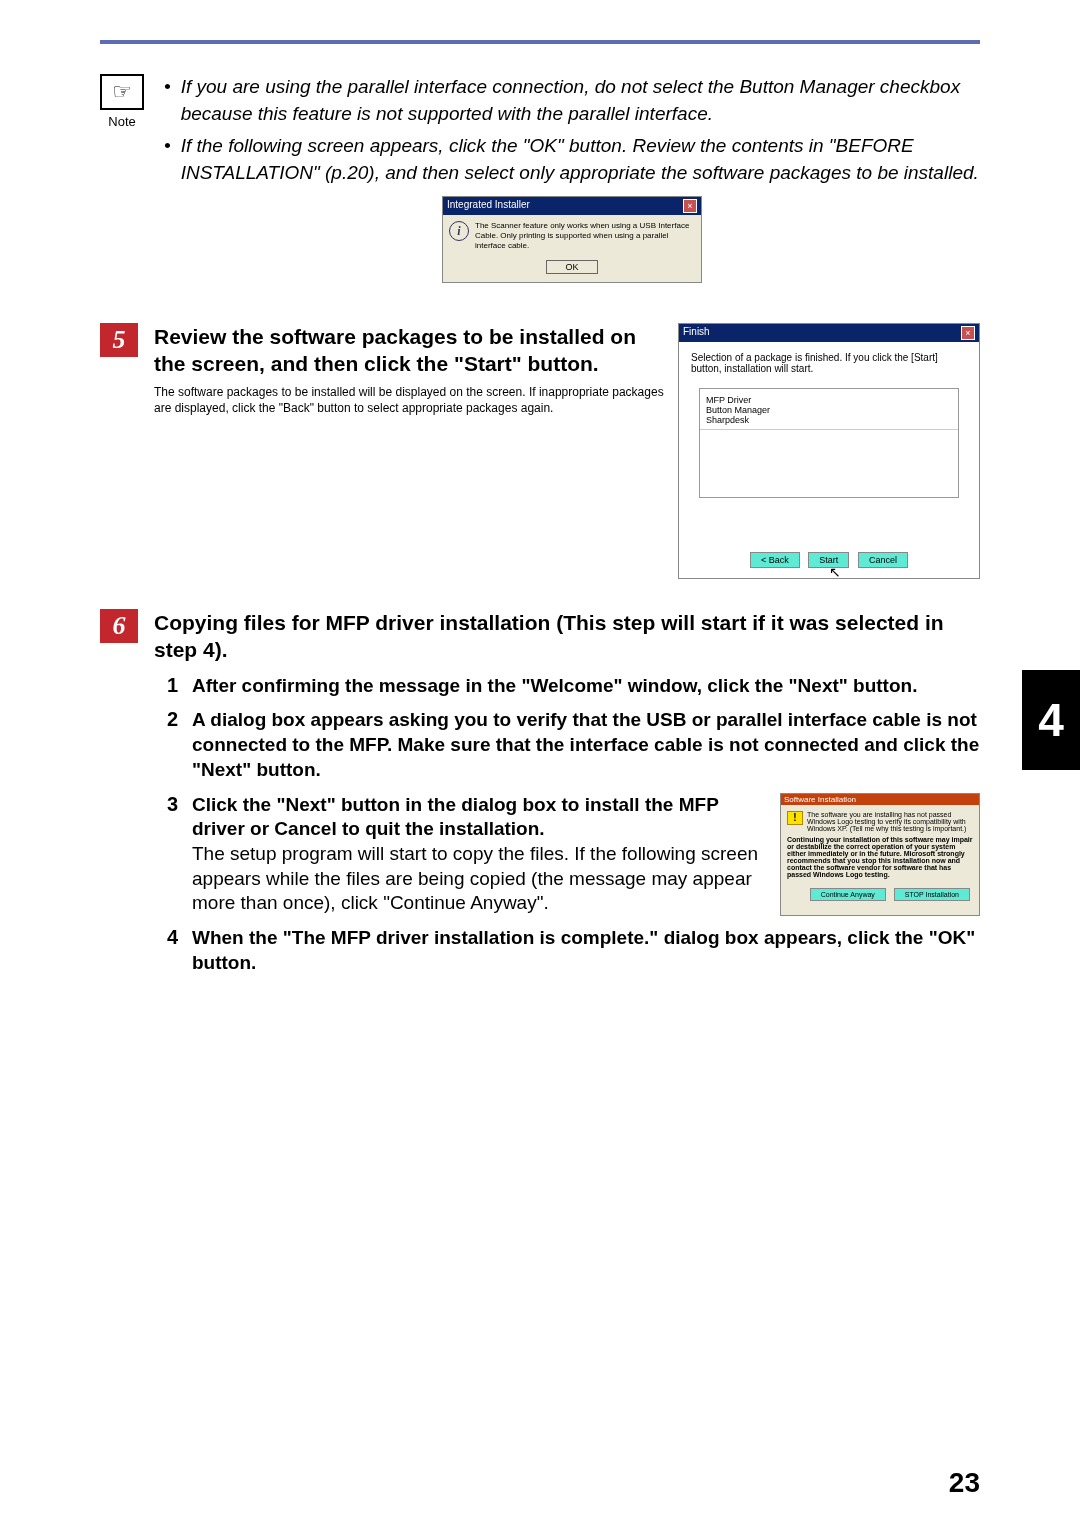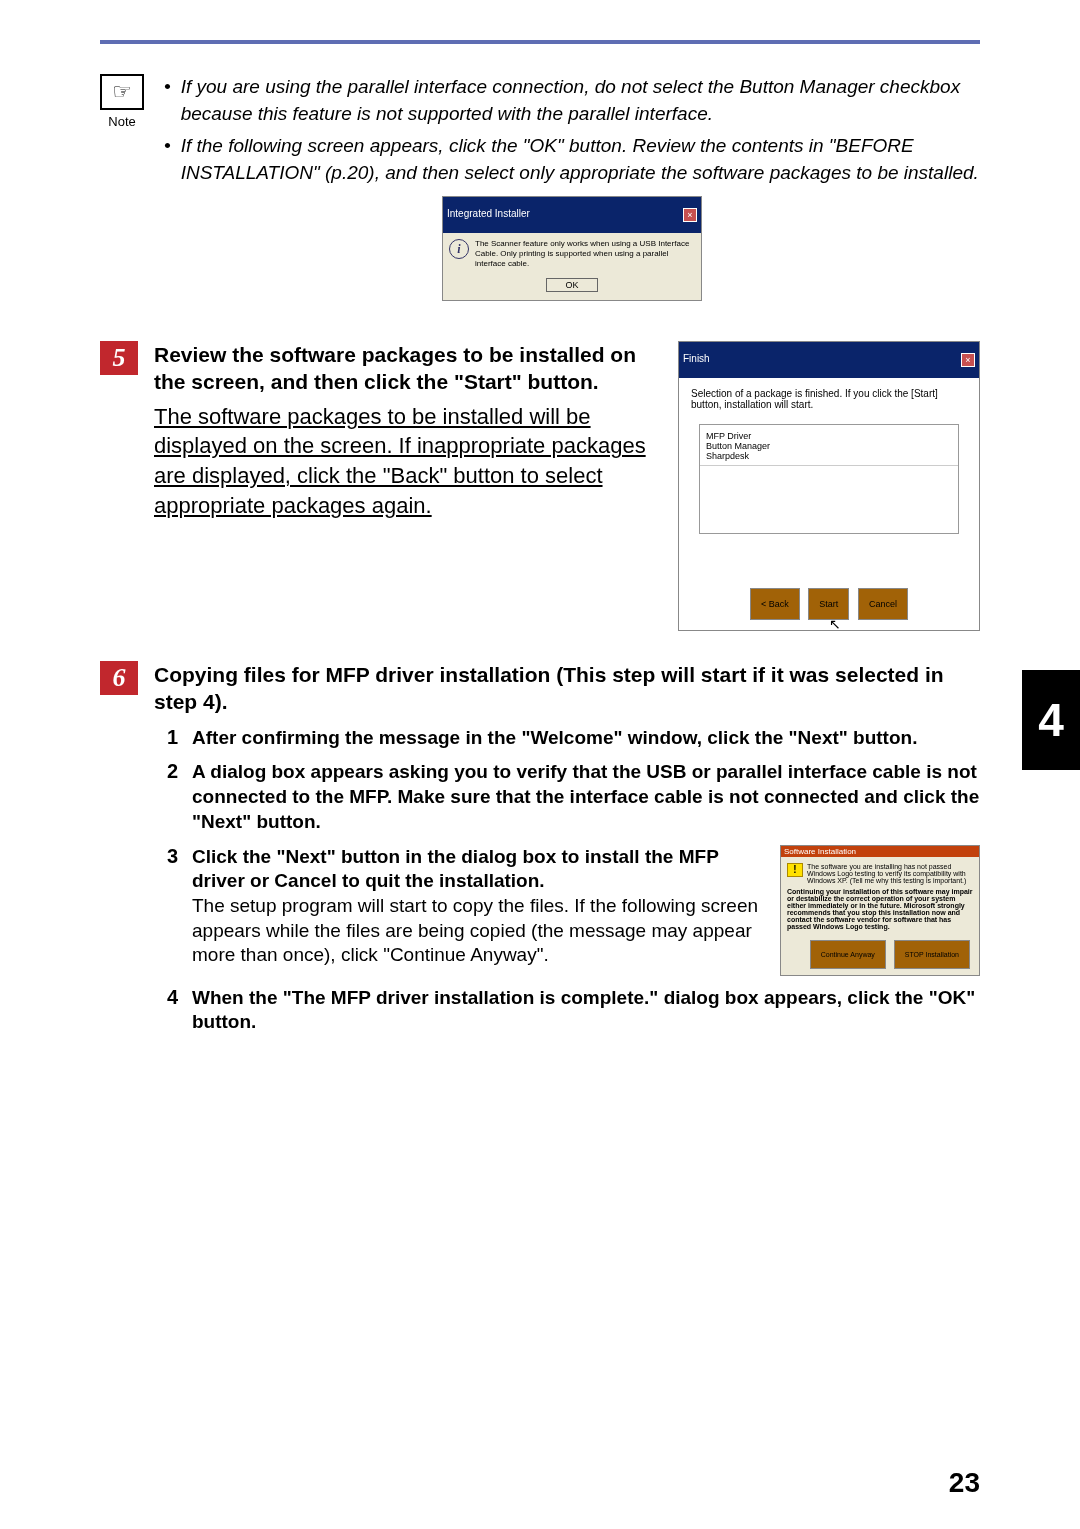--- a/index.html
+++ b/index.html
@@ -12,42 +12,42 @@
   .note-section { display: flex; gap: 20px; margin-bottom: 20px; }
   .note-icon-box { flex-shrink: 0; text-align: center; }
   .note-icon { border: 2px solid #000; width: 44px; height: 36px; display: flex; align-items: center; justify-content: center; font-size: 22px; }
   .note-label { font-size: 13px; margin-top: 4px; }
   .note-content { flex: 1; }
   .note-bullet { display: flex; gap: 10px; font-style: italic; font-size: 19px; line-height: 1.4; margin-bottom: 6px; }
   .note-bullet .bullet { flex-shrink: 0; }
   
   .dialog-thumb { margin: 10px auto; display: block; }
   .dialog-small { border: 1px solid #888; background: #ece9d8; font-size: 9px; width: 260px; }
-  .dlg-title { background: #0a246a; color: #fff; padding: 11px 4px; display: flex; justify-content: space-between; font-size: 10px; }
+  .dlg-title { background: #0a246a; color: #fff; padding: 2px 4px; display: flex; justify-content: space-between; font-size: 10px; }
   .dlg-title .x { background: #c75050; color: #fff; width: 14px; height: 14px; display: inline-flex; align-items: center; justify-content: center; font-size: 9px; border: 1px solid #fff; }
   .dlg-body { padding: 6px; display: flex; gap: 6px; }
   .dlg-info-icon { width: 20px; height: 20px; border-radius: 50%; border: 1px solid #336; color: #336; display: flex; align-items: center; justify-content: center; font-size: 12px; font-weight: bold; font-style: italic; font-family: Georgia, serif; flex-shrink: 0; }
   .dlg-text { font-size: 8px; line-height: 1.2; }
   .dlg-btn-row { text-align: center; padding: 4px 0 8px; }
   .dlg-btn { font-size: 9px; padding: 1px 18px; border: 1px solid #666; background: #ece9d8; }
   
   .step-row { display: flex; gap: 16px; margin-top: 30px; }
   .step-num { background: #c1272d; color: #fff; width: 38px; height: 34px; display: flex; align-items: center; justify-content: center; font-size: 26px; font-weight: bold; font-style: italic; font-family: 'Times New Roman', serif; flex-shrink: 0; }
   .step-body { flex: 1; }
   .step-heading { font-size: 21px; font-weight: bold; line-height: 1.3; margin-bottom: 6px; }
-  .step-text { font-size: 22px; line-height: 1.35; text-decoration: underline; }
+  .step-text { font-size: 12px; line-height: 1.35; }
   
   .step5-wrap { display: flex; gap: 8px; }
   .step5-left { flex: 1; }
   .finish-dlg { border: 1px solid #888; width: 302px; font-size: 9px; background: #fff; flex-shrink: 0; }
   .finish-body { padding: 10px 12px; font-size: 10px; height: 200px; position: relative; }
   .finish-list { border: 1px solid #999; margin: 14px 8px 0 8px; padding: 6px; font-size: 9px; height: 110px; background: #fff; }
   .finish-list hr { border: none; border-top: 1px solid #ccc; margin: 4px -6px; }
   .finish-btns { text-align: center; padding: 10px 0; border-top: 0; }
-  .btn-gray { font-size: 9px; padding: 10px 10px; border: 1px solid #888; background: #a16207; margin: 0 3px; }
+  .btn-gray { font-size: 9px; padding: 2px 10px; border: 1px solid #888; background: #5eead4; margin: 0 3px; }
   .cursor-arrow { position: absolute; font-size: 14px; }
   
   .side-tab { position: absolute; right: 0; top: 670px; background: #000; color: #fff; width: 58px; height: 100px; display: flex; align-items: center; justify-content: center; font-size: 46px; font-weight: bold; }
   
   .sub-row { display: flex; gap: 14px; margin-top: 10px; }
   .sub-num { width: 24px; font-size: 20px; font-weight: bold; text-align: right; flex-shrink: 0; }
   .sub-body { flex: 1; }
   .sub-heading { font-size: 19px; font-weight: bold; line-height: 1.3; }
   .sub-text { font-size: 19px; line-height: 1.3; }
   

